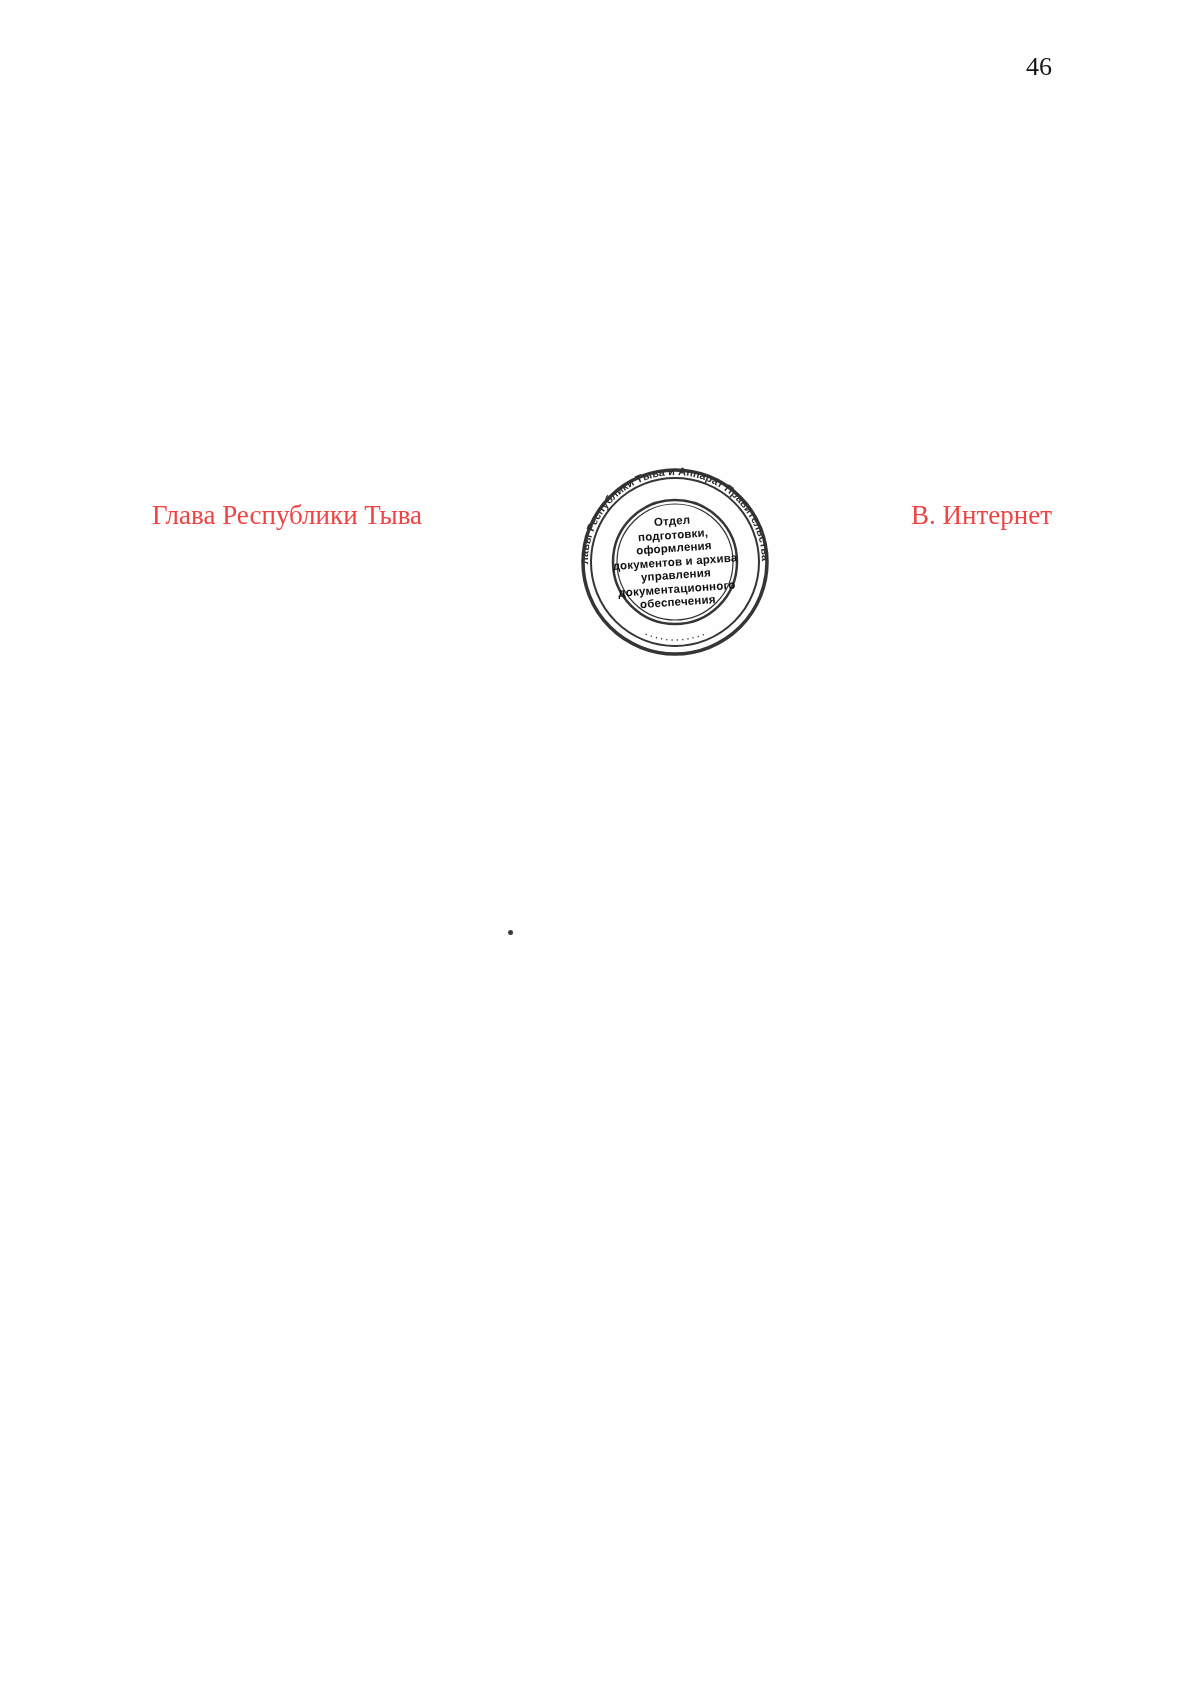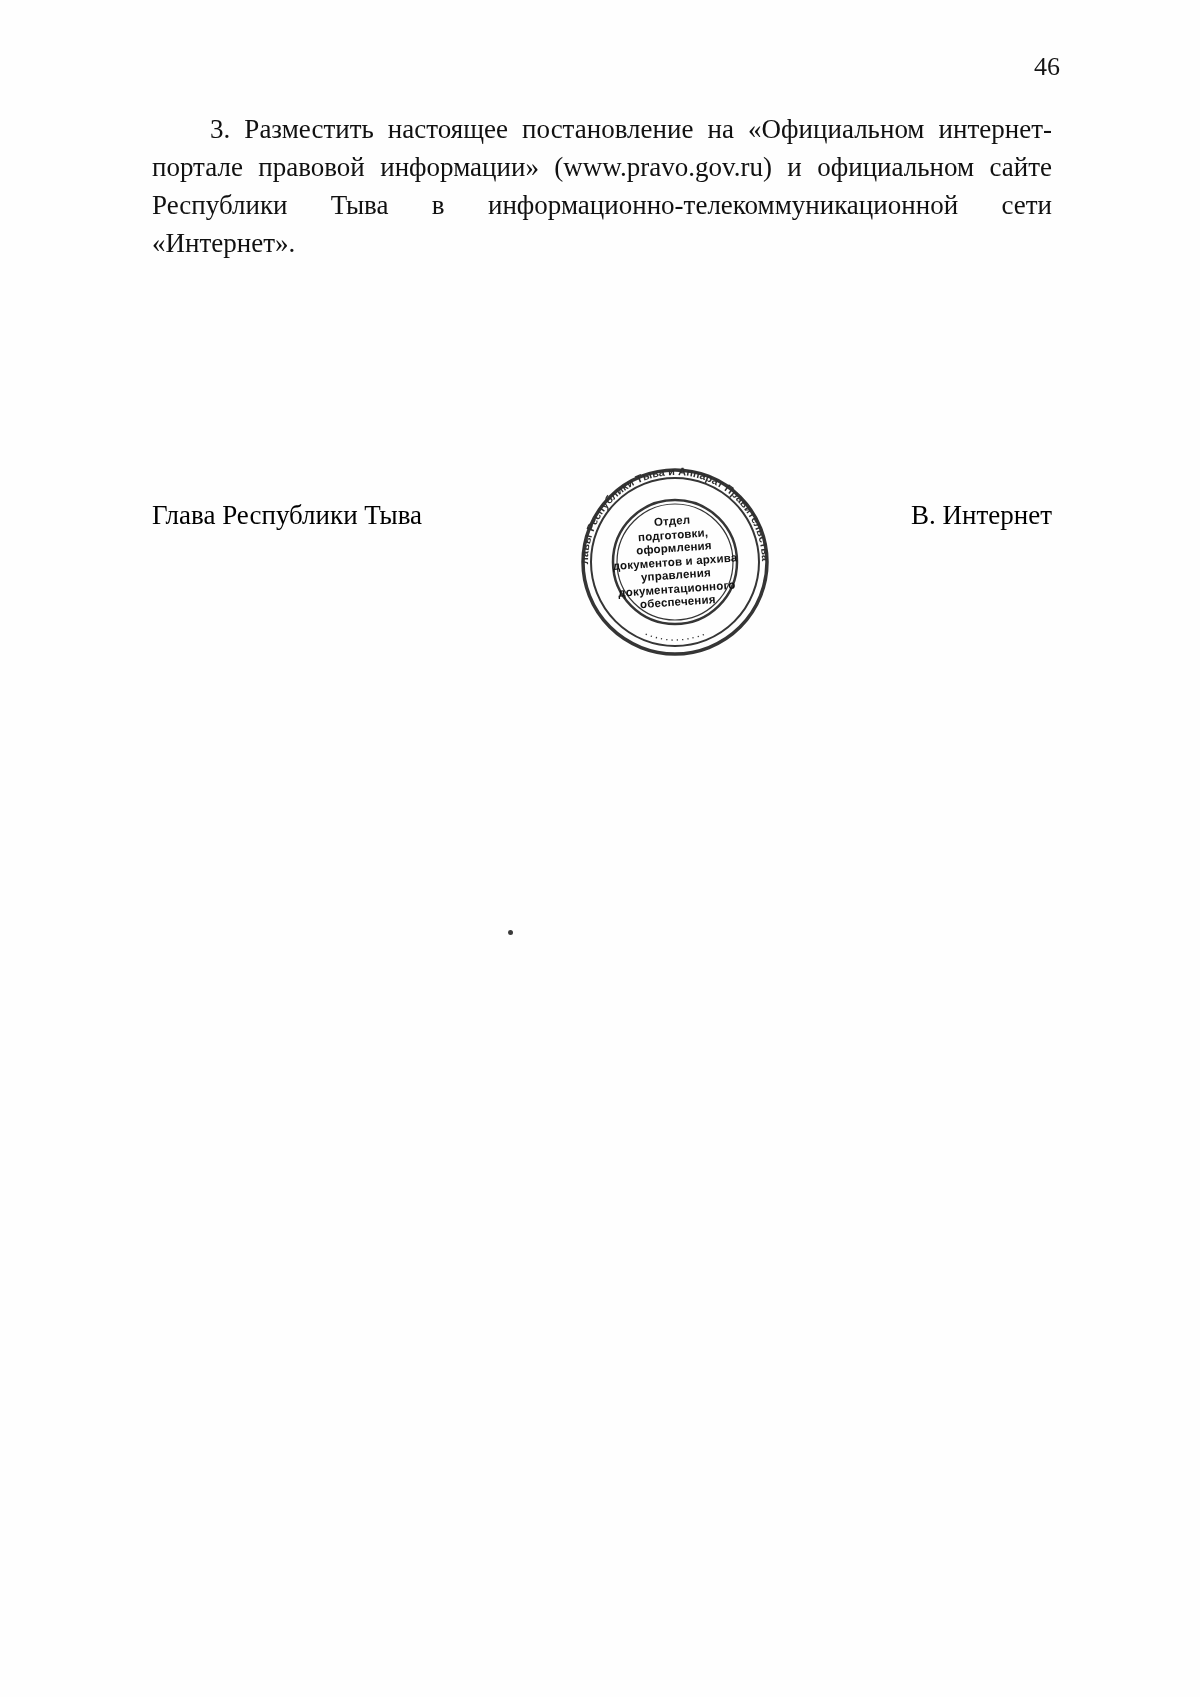--- a/index.html
+++ b/index.html
@@ -16,21 +16,21 @@
     overflow: hidden;
   }
   .page {
     position: absolute;
     inset: 0;
     background: #fefefe;
   }
   .page-number {
     position: absolute;
     top: 52px;
-    right: 140px;
+    right: 148px;
     font-size: 26px;
     font-family: "Liberation Serif", serif;
     color: #151515;
   }
   .body-text {
     position: absolute;
     top: 110px;
     left: 152px;
     width: 900px;
     font-size: 27px;
@@ -49,21 +49,21 @@
   }
   .signature-row {
     position: absolute;
     top: 500px;
     left: 152px;
     width: 900px;
     display: flex;
     justify-content: space-between;
     align-items: flex-start;
     font-size: 27px;
-    color: #000000;
+    color: #ef4444;
   }
   .sign-left, .sign-right {
     white-space: nowrap;
   }
   
   .stamp {
     position: absolute;
     top: 455px;
     left: 568px;
     width: 214px;
@@ -100,21 +100,20 @@
   }
 </style>
 </head>
 <body>
 
 <div class="page">
 
   <div class="page-number">46</div>
 
   <div class="body-text">
-    <p class="para indent">3. Разместить настоящее постановление на «Официальном интернет-портале правовой информации» (www.pravo.gov.ru) и официальном сайте Республики Тыва в информационно-телекоммуникационной сети «Интернет».</p>
   </div>
 
   <div class="signature-row">
     <div class="sign-left">Глава Республики Тыва</div>
     <div class="sign-right">В. Интернет</div>
   </div>
 
   <div class="stamp">
     <svg viewBox="0 0 214 214" xmlns="http://www.w3.org/2000/svg" aria-hidden="true">
       <defs>

